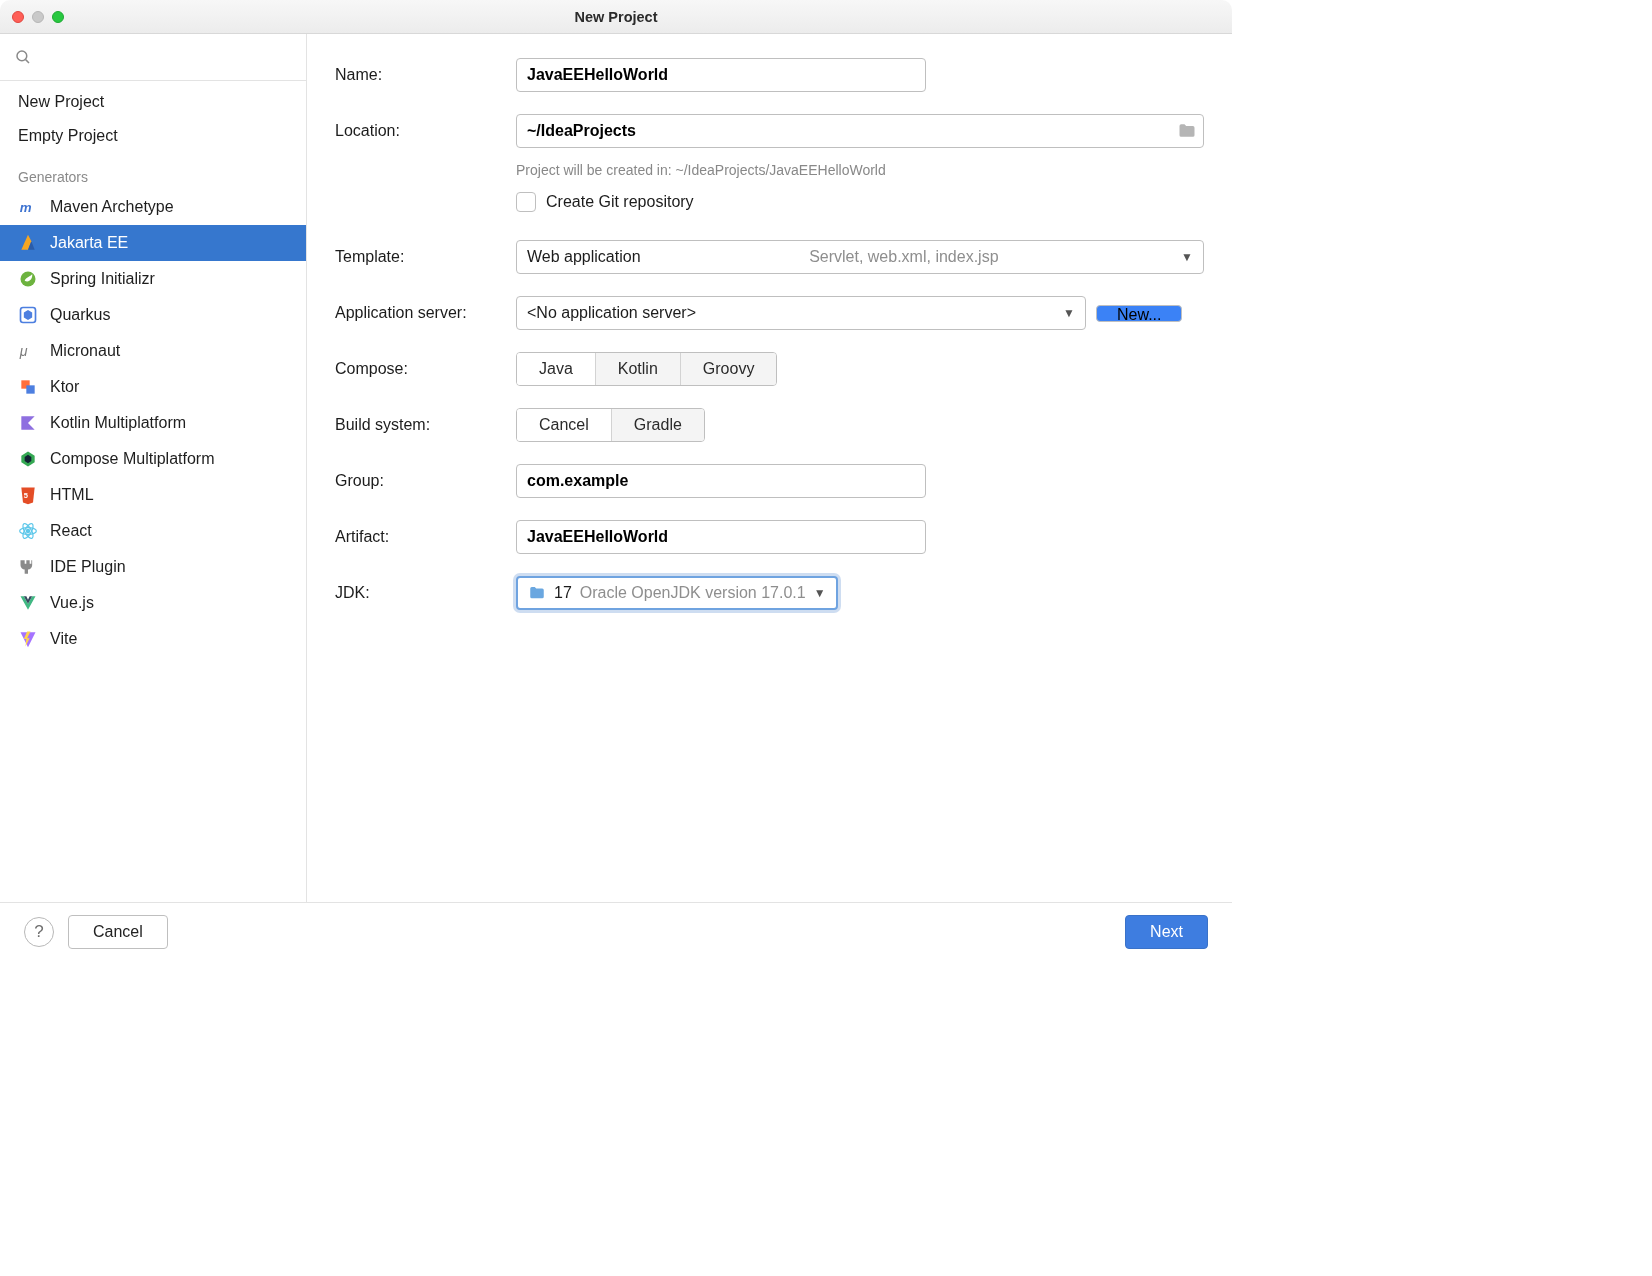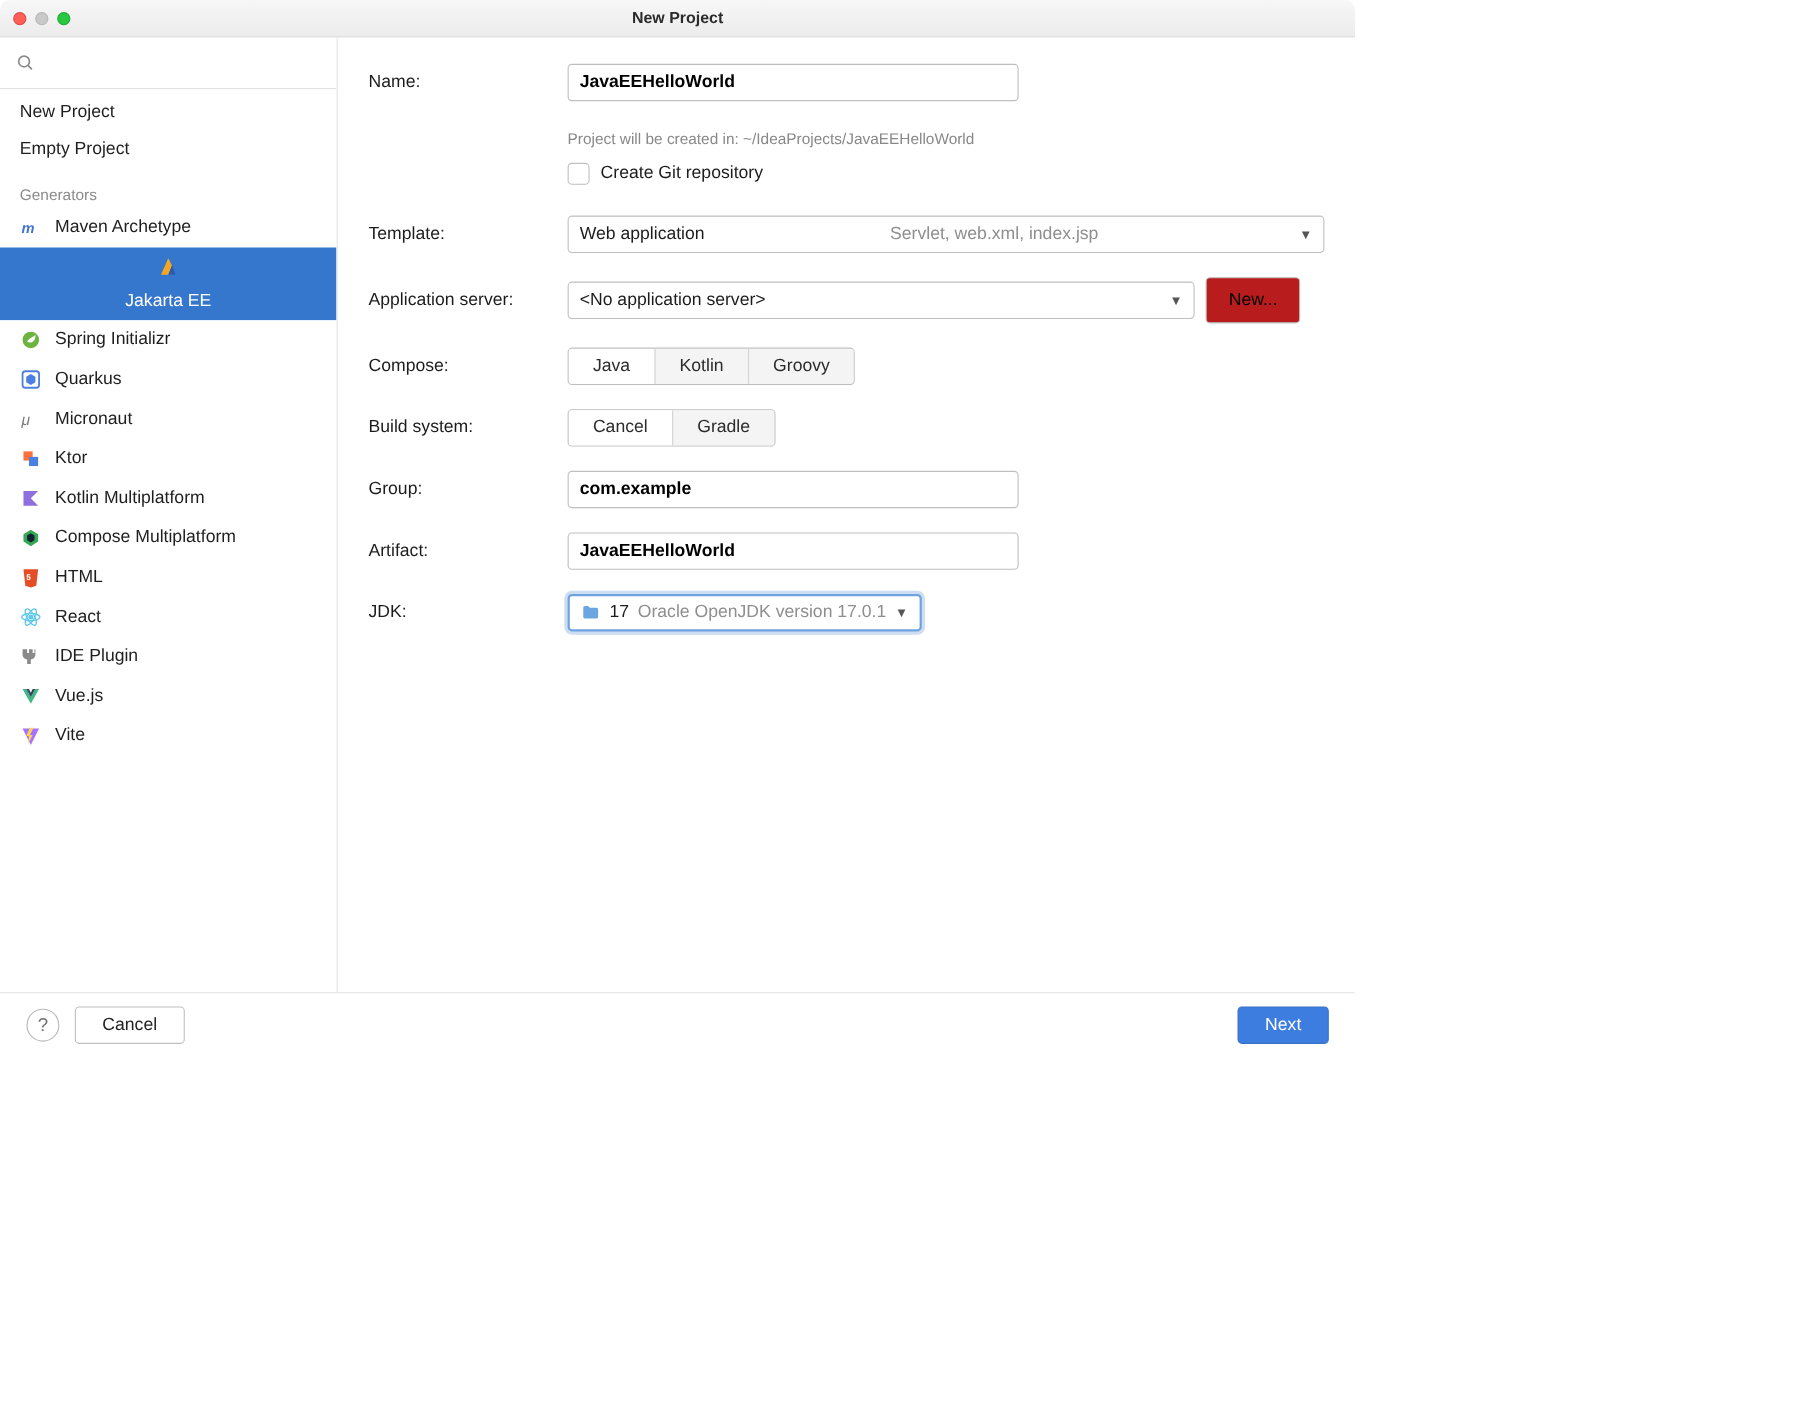--- a/index.html
+++ b/index.html
@@ -64,21 +64,21 @@
   .navlist { flex: 1; overflow: auto; padding: 4px 0; }
   .nav-item {
     display: flex;
     align-items: center;
     gap: 12px;
     padding: 8px 18px;
     font-size: 16px;
     color: #1e1e1e;
     cursor: default;
   }
-  .nav-item.selected { background: #3677ce; color: #fff; flex-direction: column; }
+  .nav-item.selected { background: #3677ce; color: #fff; }
   .nav-item .ic { width: 20px; height: 20px; display: flex; align-items: center; justify-content: center; }
   .nav-item .ic svg { width: 20px; height: 20px; }
   .section-header {
     padding: 16px 18px 4px;
     font-size: 14px;
     color: #8a8a8a;
   }
 
   
   .formpanel {
@@ -140,25 +140,25 @@
   .combo.template { flex: 1; }
   .combo.template .extra { color: #8e8e8e; margin-left: auto; padding-right: 14px; }
   .combo.app { flex: 1; max-width: 570px; }
   .combo.jdk {
     max-width: 414px;
     border: 2px solid #6fa3e0;
     box-shadow: 0 0 0 3px rgba(58,120,200,.25);
   }
   .combo.jdk .grey { color: #8e8e8e; }
   .btn-small {
-    height: 42px;
+    height: 17px;
     padding: 0 20px;
     border: 1px solid #bfbfbf;
     border-radius: 4px;
-    background: #b91c1c;
+    background: #3b82f6;
     font-size: 16px;
   }
 
   .seg {
     display: inline-flex;
     border: 1px solid #bfbfbf;
     border-radius: 4px;
     overflow: hidden;
     height: 34px;
   }
@@ -361,20 +361,33 @@
 
   <div class="formpanel">
 
     <div class="row">
       <div class="lbl">Name:</div>
       <div class="field">
         <input class="textbox w410" value="JavaEEHelloWorld" style="">
       </div>
     </div>
 
+    <div class="row tight">
+      <div class="lbl">Location:</div>
+      <div class="field">
+        <div class="locbox">
+          <input class="textbox full" value="~/IdeaProjects" style="">
+          <span class="folder-btn">
+            <svg viewBox="0 0 24 24" width="20" height="20" fill="#b5b5b5">
+                <path d="M3 6a2 2 0 0 1 2-2h4l2 2h8a2 2 0 0 1 2 2v9a2 2 0 0 1-2 2H5a2 2 0 0 1-2-2z"></path>
+              </svg>
+          </span>
+        </div>
+      </div>
+    </div>
     <div class="row" style="margin:0">
       <div></div>
       <div class="hint">Project will be created in: ~/IdeaProjects/JavaEEHelloWorld</div>
     </div>
 
     <div class="row" style="margin-bottom:28px">
       <div></div>
       <div class="checkbox-row" style="margin:0">
         <span class="chk"></span>
         <span style="font-size:16px">Create Git repository</span>

